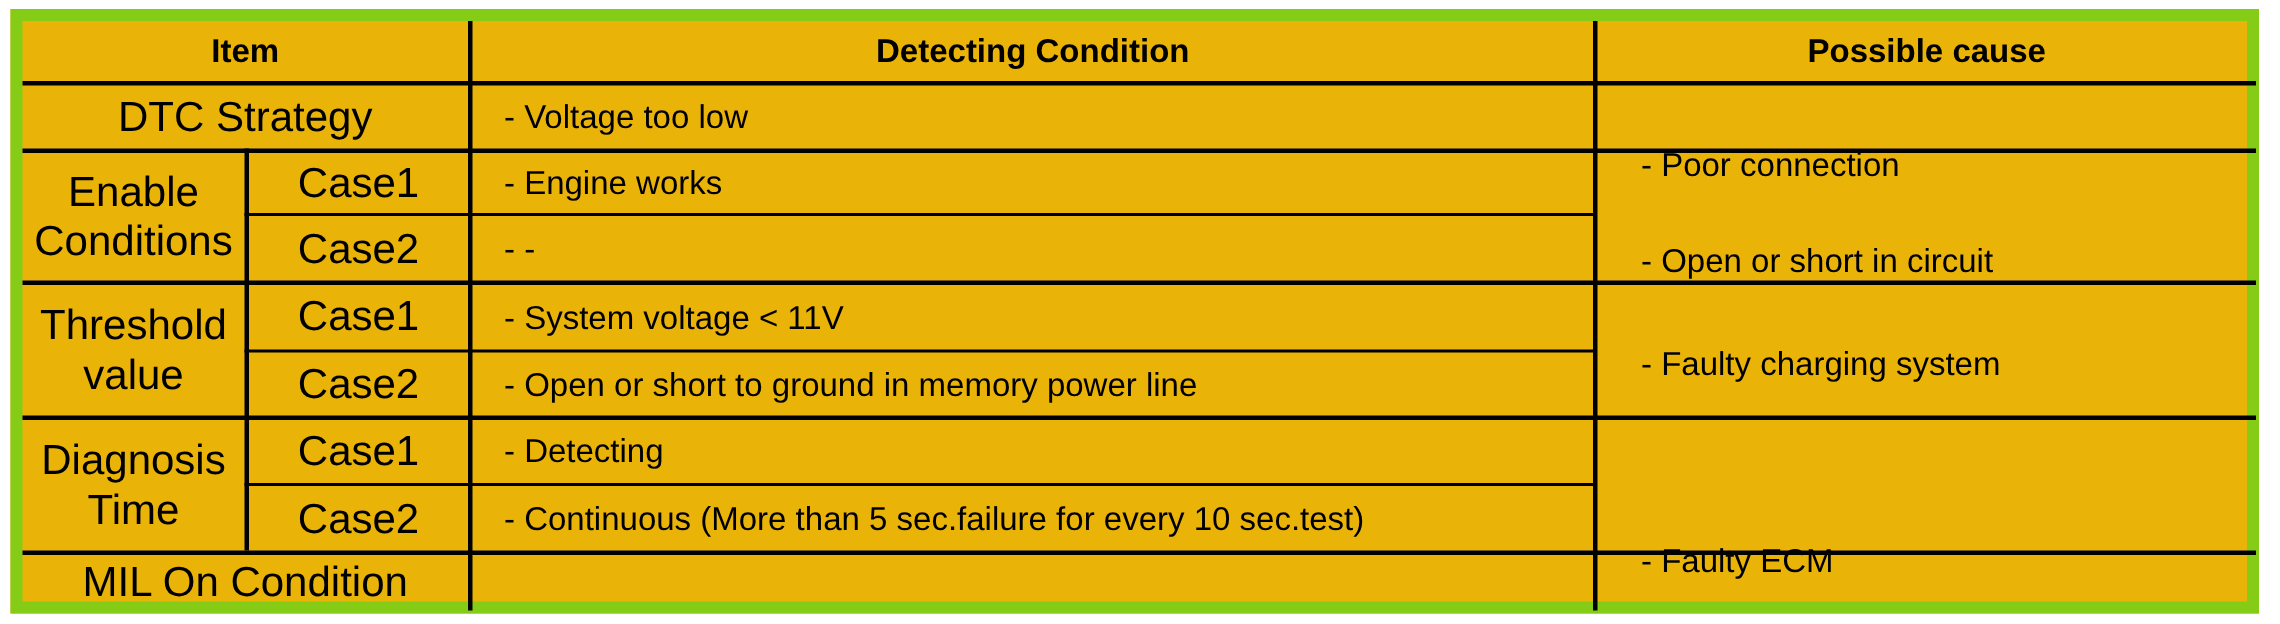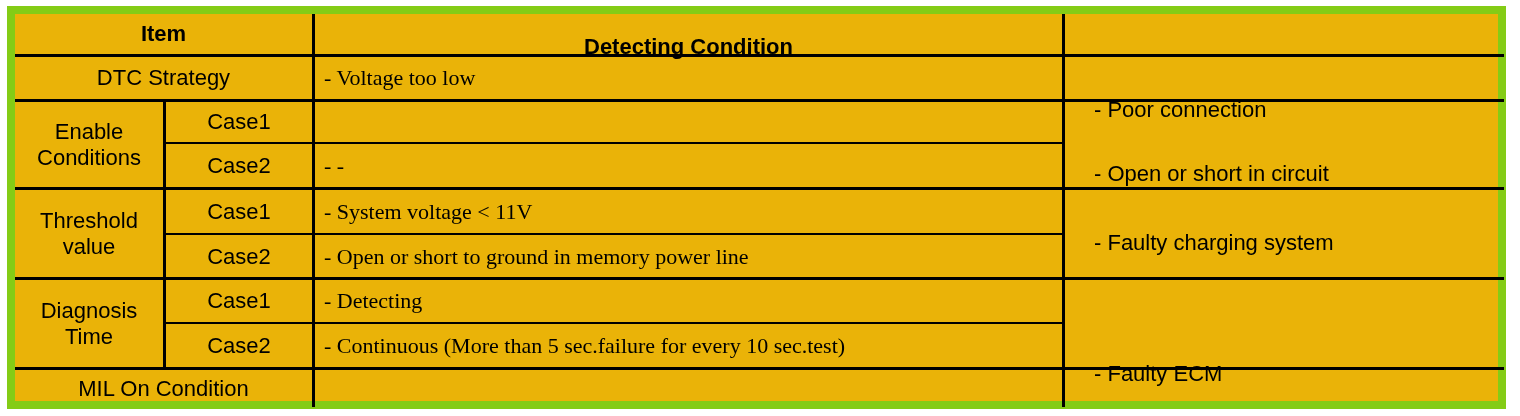--- a/index.html
+++ b/index.html
@@ -56,32 +56,31 @@
   .hdr {
     font-weight: bold;
     font-size: 22px;
     justify-content: center;
     text-align: center;
   }
   .hdr .cell-text { text-align: center; }
 
   
   .ctr {
-    font-size: 22px;
+    font-size: 28px;
     justify-content: flex-start;
     text-align: center;
   }
   .ctr .cell-text { text-align: center; }
 
   
   .lft {
     font-size: 22px;
     justify-content: center;
-    padding-left: 9px;
-    font-family: Liberation Serif, serif;
+    padding-left: 21px;
   }
   .lft .cell-text { text-align: left; }
 
   
   .rule-h {
     position: absolute;
     height: 2px;
     background: #000000;
   }
   .rule-h.thin { height: 2px; }
@@ -128,37 +127,43 @@
 
     <div class="rule-v" style="left:148px; top:85px; width:3px; height:268px;"></div>
 
     <div class="rule-v thick" style="left:297px; top:0; height:393px;"></div>
 
     <div class="rule-v thick" style="left:1047px; top:0; height:393px;"></div>
 
     <div class="cell hdr" style="left:0; top:0; width:297px; height:40px;">
       <span class="cell-text">Item</span>
     </div>
-    <div class="cell hdr" style="left:300px; top:0; width:747px; height:40px;margin-top:13px;">
+    <div class="cell hdr" style="left:300px; top:0; width:747px; height:40px;">
       <span class="cell-text">Detecting Condition</span>
+    </div>
+    <div class="cell hdr" style="left:1050px; top:0; width:439px; height:40px;">
+      <span class="cell-text">Possible cause</span>
     </div>
 
     <div class="cell ctr" style="left:0; top:43px; width:297px; height:42px;">
       <span class="cell-text">DTC Strategy</span>
     </div>
     <div class="cell lft" style="left:300px; top:43px; width:747px; height:42px;">
       <span class="cell-text">- Voltage too low</span>
     </div>
 
     <div class="cell ctr" style="left:0; top:88px; width:148px; height:85px;">
       <span class="cell-text">Enable
 Conditions</span>
     </div>
     <div class="cell ctr" style="left:151px; top:88px; width:146px; height:40px;">
       <span class="cell-text">Case1</span>
+    </div>
+    <div class="cell lft" style="left:300px; top:88px; width:747px; height:40px;">
+      <span class="cell-text">-  Engine works</span>
     </div>
     <div class="cell ctr" style="left:151px; top:131px; width:146px; height:42px;">
       <span class="cell-text">Case2</span>
     </div>
     <div class="cell lft" style="left:300px; top:131px; width:747px; height:42px;">
       <span class="cell-text">-  -</span>
     </div>
 
     <div class="cell ctr" style="left:0; top:176px; width:148px; height:87px;">
       <span class="cell-text">Threshold

